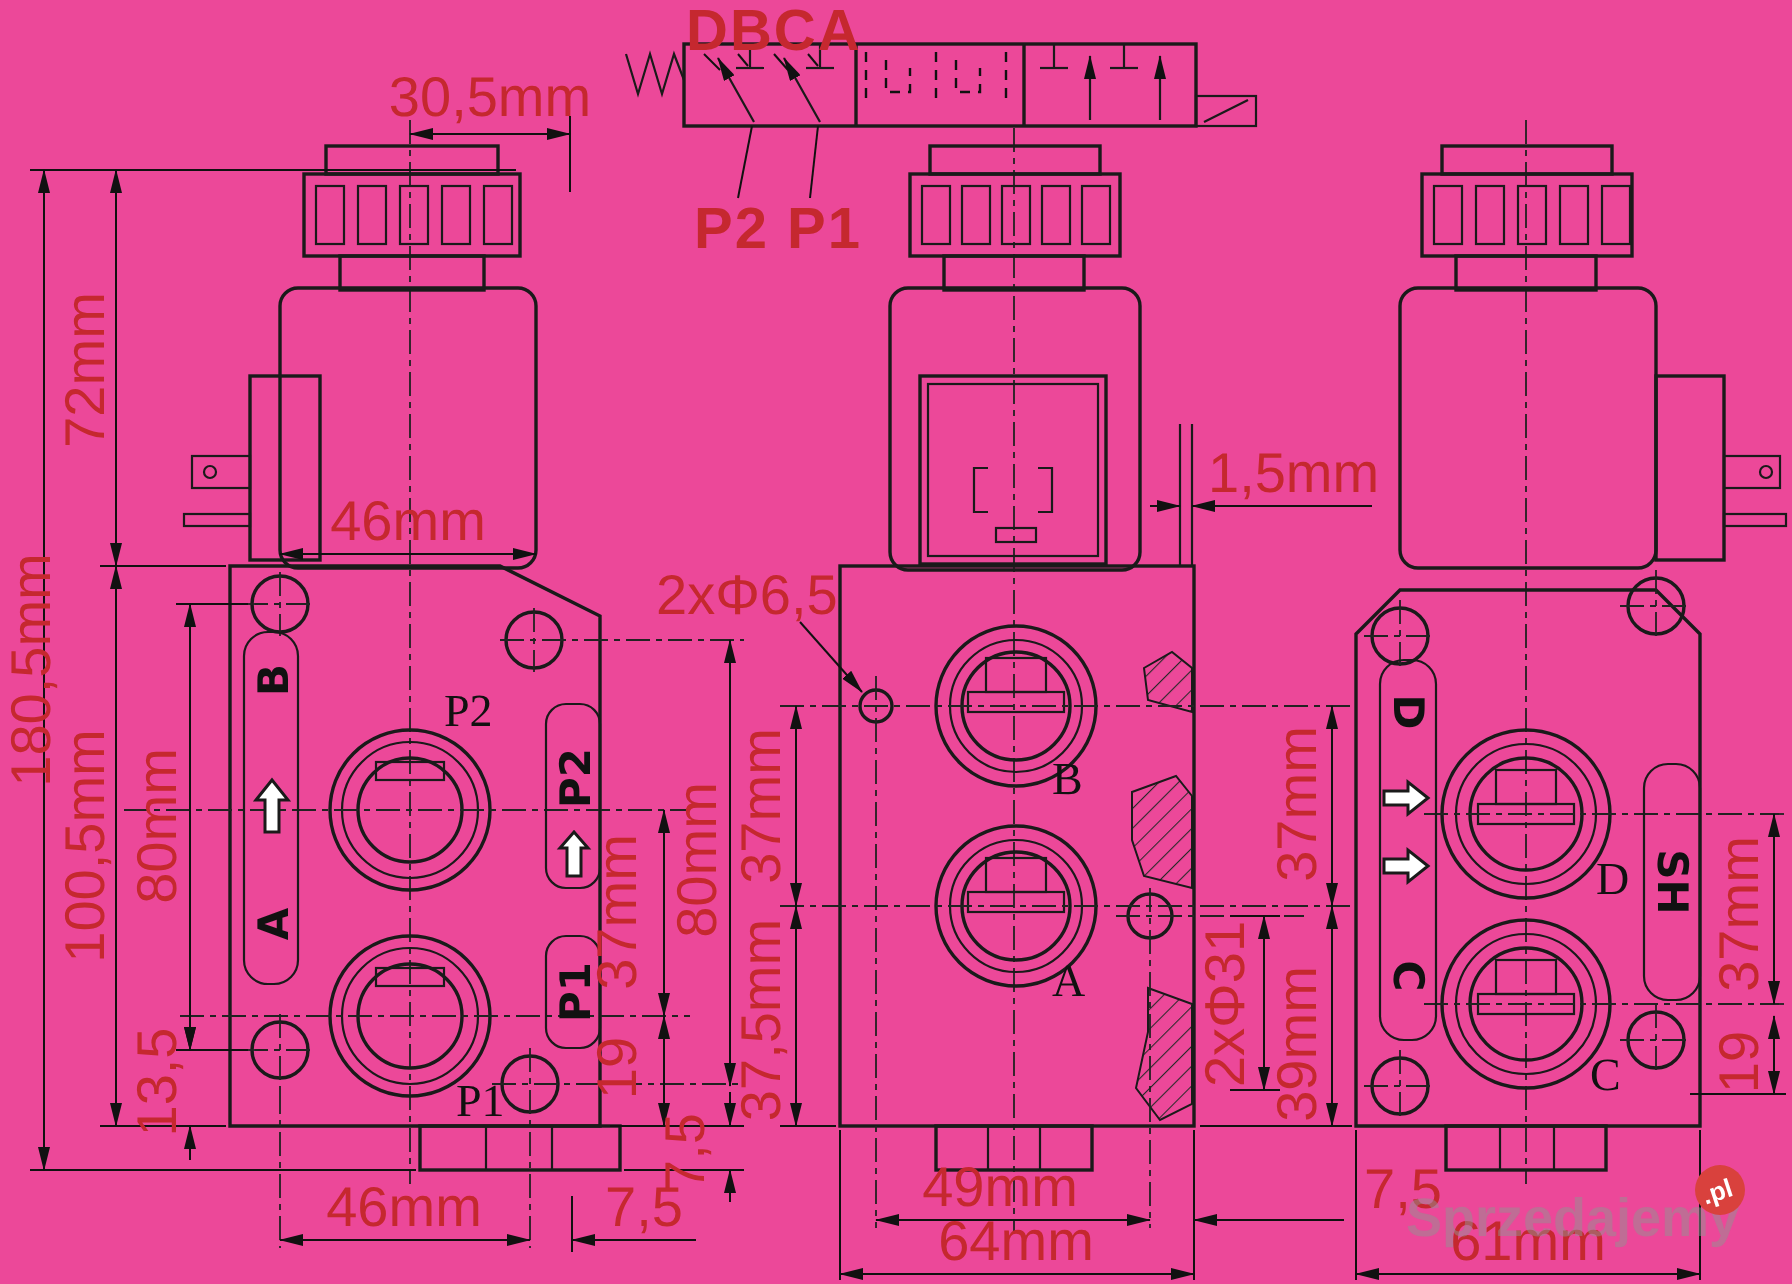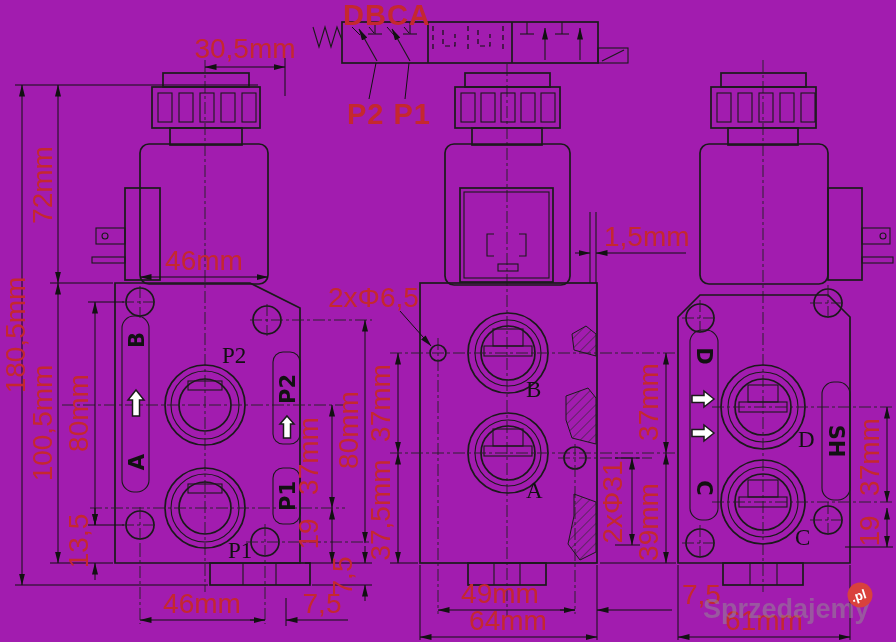--- a/index.html
+++ b/index.html
@@ -1,16 +1,16 @@
 <!DOCTYPE html>
 <html><head>
 <meta charset="utf-8">
 <style>
   html,body{margin:0;padding:0;background:#fff;}
-  #stage{position:relative;width:896px;height:642px;background:#a21caf;overflow:hidden;
+  #stage{position:relative;width:896px;height:642px;background:#ec4899;overflow:hidden;
          font-family:"Liberation Sans",sans-serif;}
   svg{position:absolute;left:0;top:0;}
   .o{stroke:#1a1a1a;fill:none;stroke-width:1.7;}
   .i{stroke:#1a1a1a;fill:none;stroke-width:1.1;}
   .d{stroke:#111;fill:none;stroke-width:1;}
   .cl{stroke:#222;fill:none;stroke-width:0.9;stroke-dasharray:12 3 3 3;}
   .dash{stroke:#111;fill:none;stroke-width:1.2;stroke-dasharray:5 4;}
   .dim-t{font:28px "Liberation Sans",sans-serif;fill:#c5282f;}
   .sch-t{font:bold 29px "Liberation Sans",sans-serif;fill:#c5282f;letter-spacing:1px;}
   .port-t{font:23px "Liberation Serif",serif;fill:#111;}

